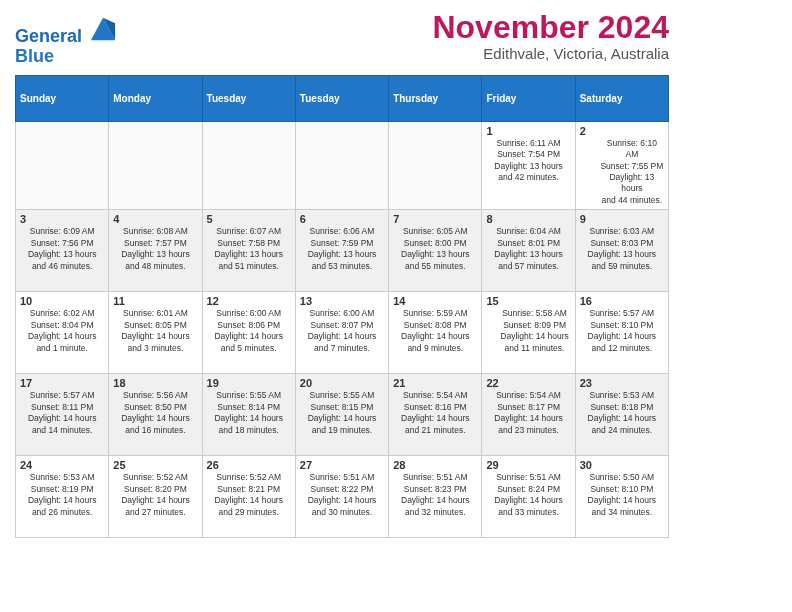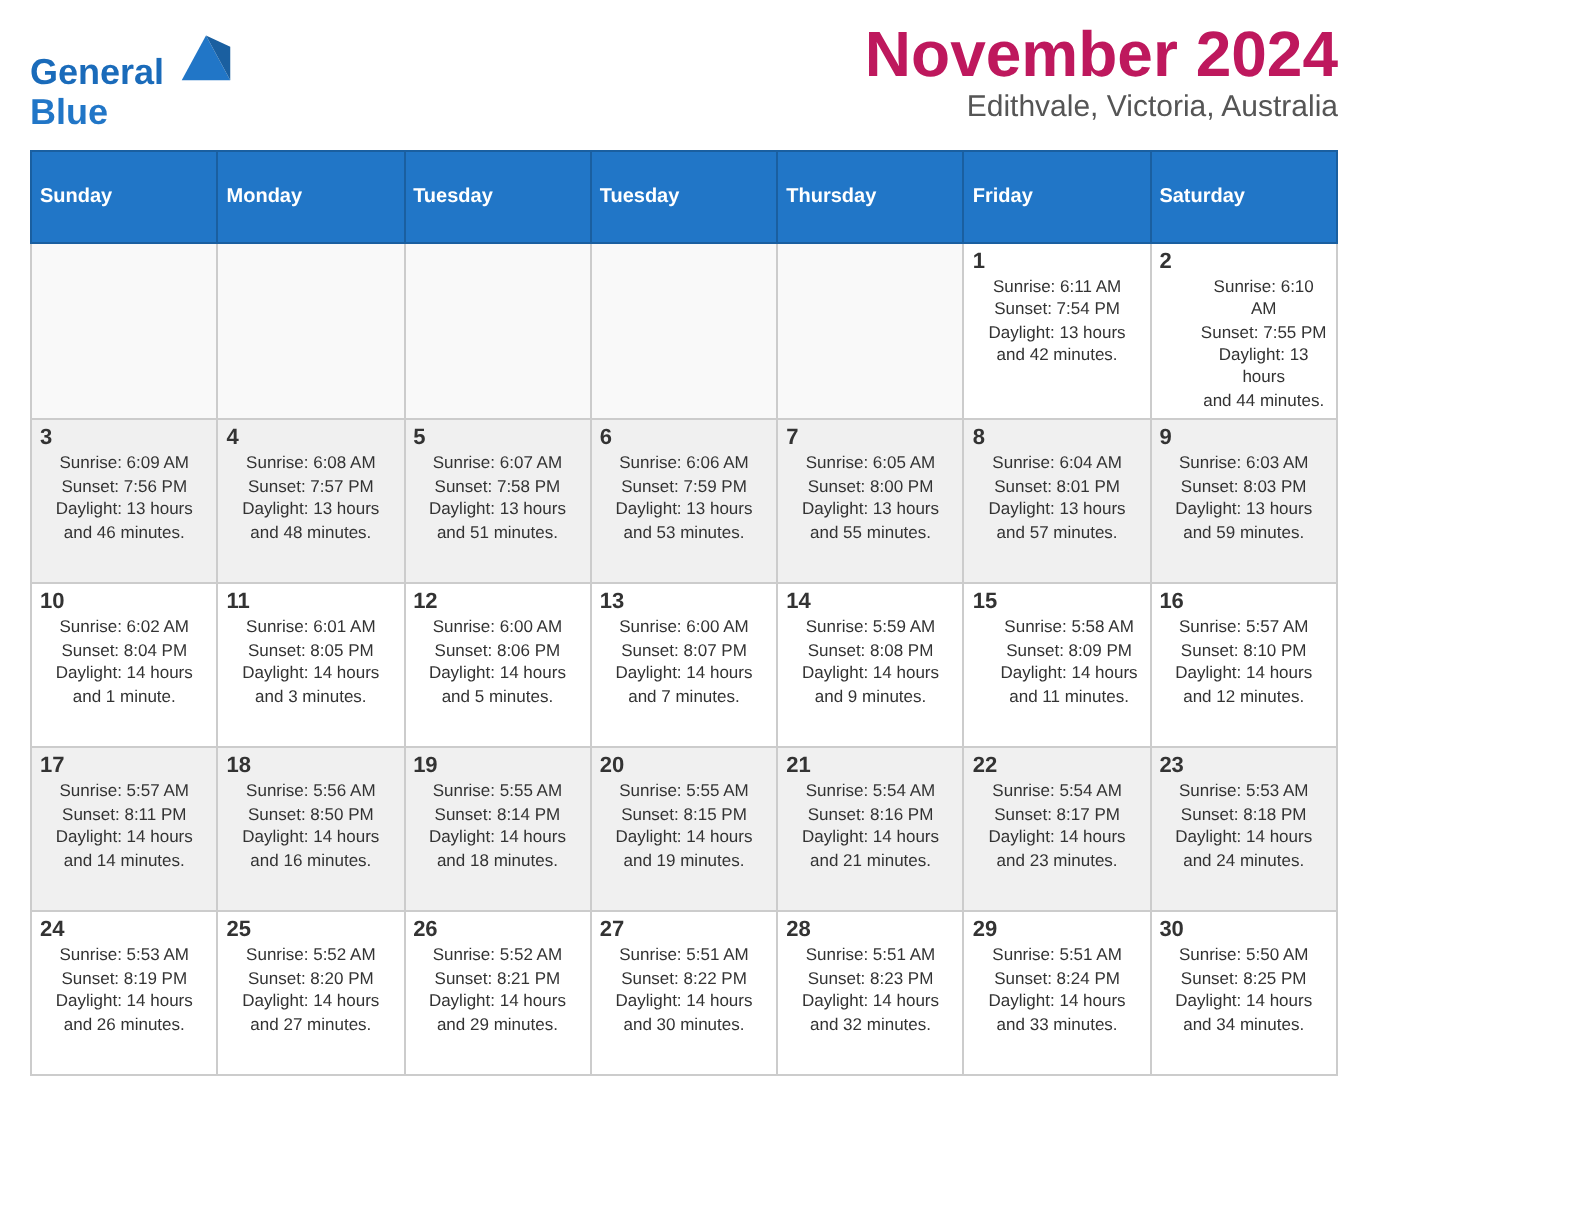--- a/index.html
+++ b/index.html
@@ -343,20 +343,20 @@
           <td class="">
             <span class="day-number">29</span>
             <div class="day-info" style="white-space: pre-line;">Sunrise: 5:51 AM
 Sunset: 8:24 PM
 Daylight: 14 hours
 and 33 minutes.</div>
           </td>
           <td class="">
             <span class="day-number">30</span>
             <div class="day-info" style="white-space: pre-line;">Sunrise: 5:50 AM
-Sunset: 8:25 PM
+Sunset: 8:10 PM
 Daylight: 14 hours
 and 34 minutes.</div>
           </td>
         </tr>
       </tbody>
   </table>
 </div>
 
 </body></html>

